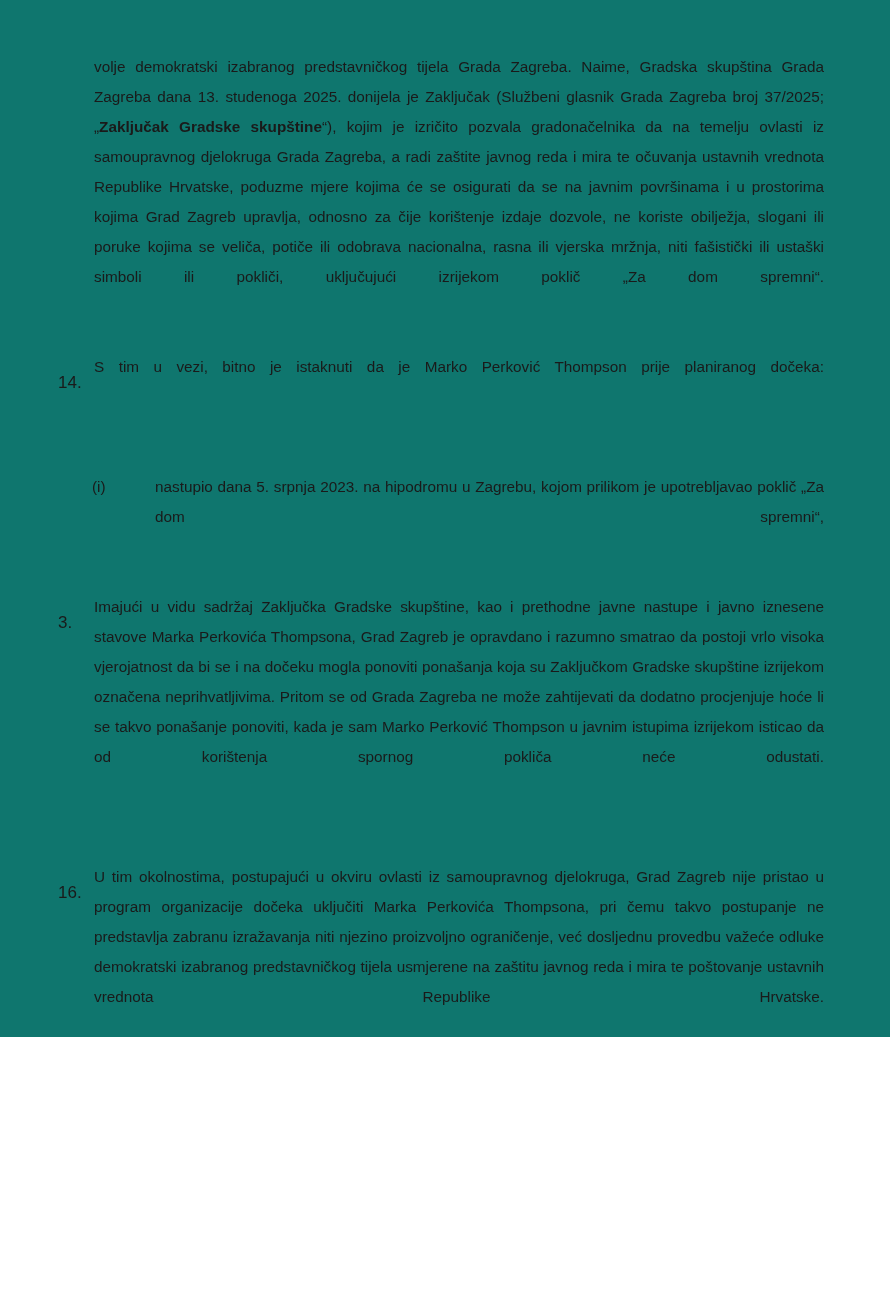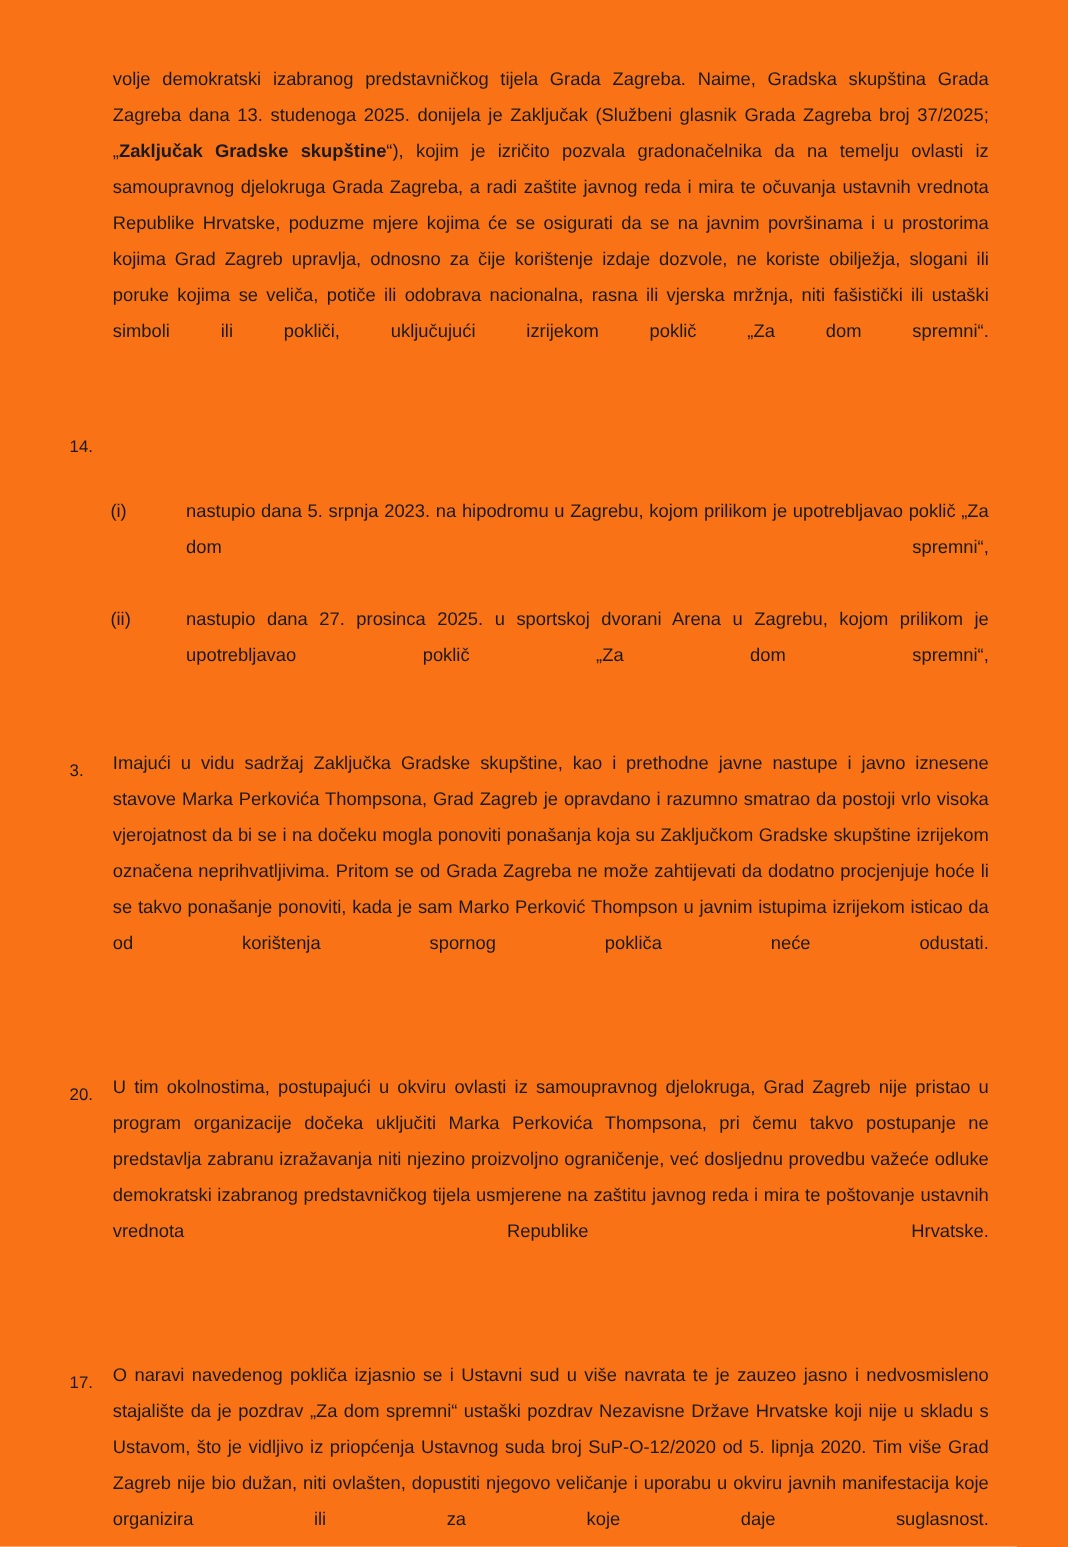--- a/index.html
+++ b/index.html
@@ -8,22 +8,22 @@
     padding: 0;
     background: #ffffff;
   }
   body {
     font-family: "Liberation Sans", sans-serif;
     color: #1a1a1a;
   }
   .page {
     position: relative;
     width: 890px;
-    height: 1289px;
-    background: #f97316;
+    height: 1037px;
+    background: #0f766e;
     overflow: hidden;
     box-sizing: border-box;
   }
   .content {
     position: absolute;
     left: 58px;
     top: 52px;
     width: 766px;      
   }
 
@@ -38,24 +38,24 @@
   }
 
   
   .clause {
     position: relative;
     padding-left: 36px;     
   }
   .clause > .marker {
     position: absolute;
     left: 0;
-    top: 5px;
+    top: 16px;
     width: 32px;
     text-align: left;
-    font-size: 14px;
+    font-size: 17px;
     line-height: 30px;
   }
   .clause > .body {
     font-size: 15.3px;
     line-height: 30px;
     text-align: justify;
   }
   
   .clause > .body::after,
   .para::after {
@@ -99,34 +99,34 @@
 </style>
 </head>
 <body>
 
 <div class="page">
   <div class="content" id="content-root">
       <div class="para cont"><span>volje demokratski izabranog predstavničkog tijela Grada Zagreba. Naime, Gradska skupština Grada Zagreba dana 13. studenoga 2025. donijela je Zaključak (Službeni glasnik Grada Zagreba broj 37/2025; „</span><b class="strong">Zaključak Gradske skupštine</b><span>“), kojim je izričito pozvala gradonačelnika da na temelju ovlasti iz samoupravnog djelokruga Grada Zagreba, a radi zaštite javnog reda i mira te očuvanja ustavnih vrednota Republike Hrvatske, poduzme mjere kojima će se osigurati da se na javnim površinama i u prostorima kojima Grad Zagreb upravlja, odnosno za čije korištenje izdaje dozvole, ne koriste obilježja, slogani ili poruke kojima se veliča, potiče ili odobrava nacionalna, rasna ili vjerska mržnja, niti fašistički ili ustaški simboli ili pokliči, uključujući izrijekom poklič „Za dom spremni“.</span></div>
       <div class="gap-para"></div>
       <div class="para clause">
         <span class="marker">14.</span>
+        <div class="body"><span>S tim u vezi, bitno je istaknuti da je Marko Perković Thompson prije planiranog dočeka:</span></div>
       </div>
       <div class="gap-para"></div>
       <div>
         <div class="subitem"><span class="rmarker">(i)</span><span class="stext"><span>nastupio dana 5. srpnja 2023. na hipodromu u Zagrebu, kojom prilikom je upotrebljavao poklič „Za dom spremni“,</span></span></div>
-        <div class="subitem"><span class="rmarker">(ii)</span><span class="stext"><span>nastupio dana 27. prosinca 2025. u sportskoj dvorani Arena u Zagrebu, kojom prilikom je upotrebljavao poklič „Za dom spremni“,</span></span></div>
       </div>
       <div class="gap-para"></div>
       <div class="para clause">
         <span class="marker">3.</span>
         <div class="body"><span>Imajući u vidu sadržaj Zaključka Gradske skupštine, kao i prethodne javne nastupe i javno iznesene stavove Marka Perkovića Thompsona, Grad Zagreb je opravdano i razumno smatrao da postoji vrlo visoka vjerojatnost da bi se i na dočeku mogla ponoviti ponašanja koja su Zaključkom Gradske skupštine izrijekom označena neprihvatljivima. Pritom se od Grada Zagreba ne može zahtijevati da dodatno procjenjuje hoće li se takvo ponašanje ponoviti, kada je sam Marko Perković Thompson u javnim istupima izrijekom isticao da od korištenja spornog pokliča neće odustati.</span></div>
       </div>
       <div class="gap-para"></div>
       <div class="para clause">
-        <span class="marker">20.</span>
+        <span class="marker">16.</span>
         <div class="body"><span>U tim okolnostima, postupajući u okviru ovlasti iz samoupravnog djelokruga, Grad Zagreb nije pristao u program organizacije dočeka uključiti Marka Perkovića Thompsona, pri čemu takvo postupanje ne predstavlja zabranu izražavanja niti njezino proizvoljno ograničenje, već dosljednu provedbu važeće odluke demokratski izabranog predstavničkog tijela usmjerene na zaštitu javnog reda i mira te poštovanje ustavnih vrednota Republike Hrvatske.</span></div>
       </div>
       <div class="gap-para"></div>
       <div class="para clause">
         <span class="marker">17.</span>
         <div class="body"><span>O naravi navedenog pokliča izjasnio se i Ustavni sud u više navrata te je zauzeo jasno i nedvosmisleno stajalište da je pozdrav „Za dom spremni“ ustaški pozdrav Nezavisne Države Hrvatske koji nije u skladu s Ustavom, što je vidljivo iz priopćenja Ustavnog suda broj SuP-O-12/2020 od 5. lipnja 2020. Tim više Grad Zagreb nije bio dužan, niti ovlašten, dopustiti njegovo veličanje i uporabu u okviru javnih manifestacija koje organizira ili za koje daje suglasnost.</span></div>
       </div>
     </div>
 </div>
 

